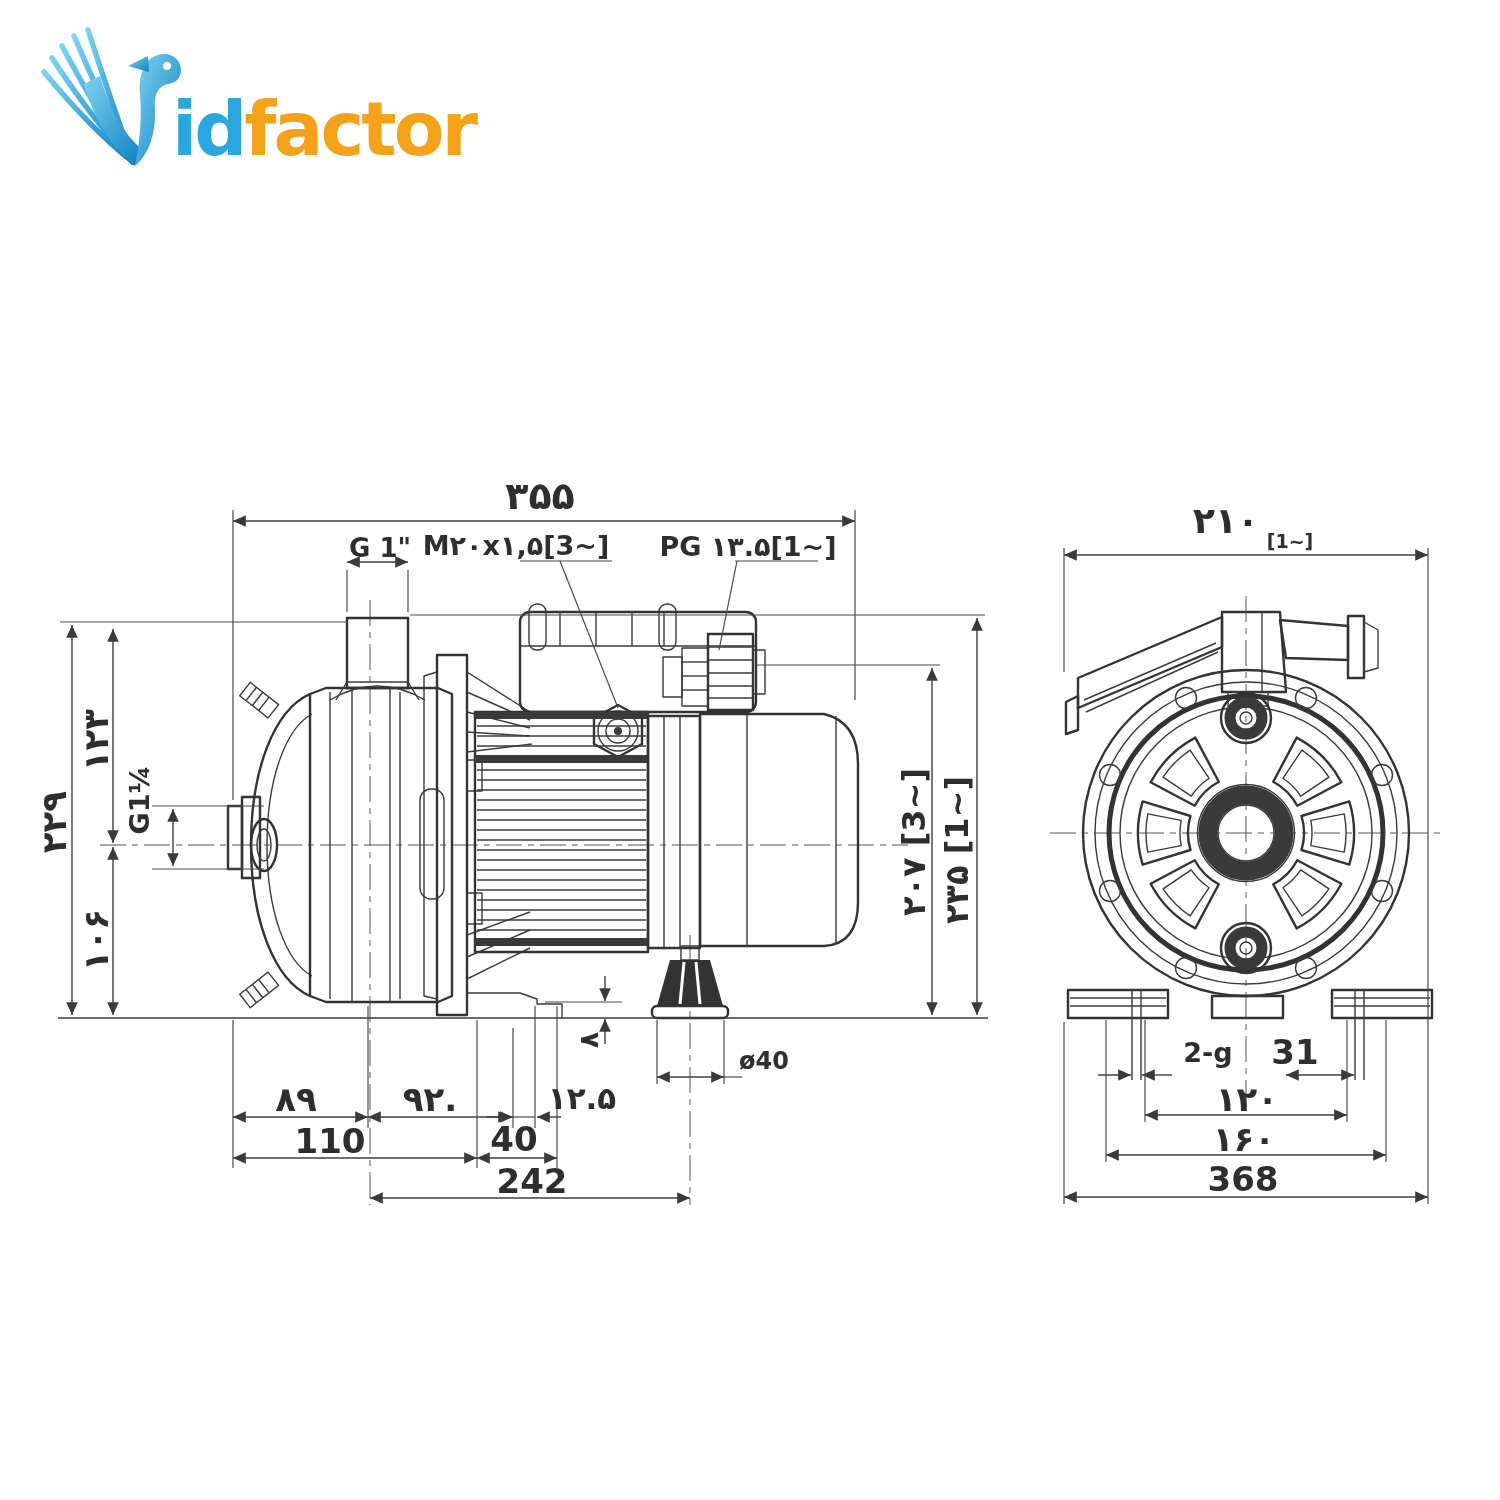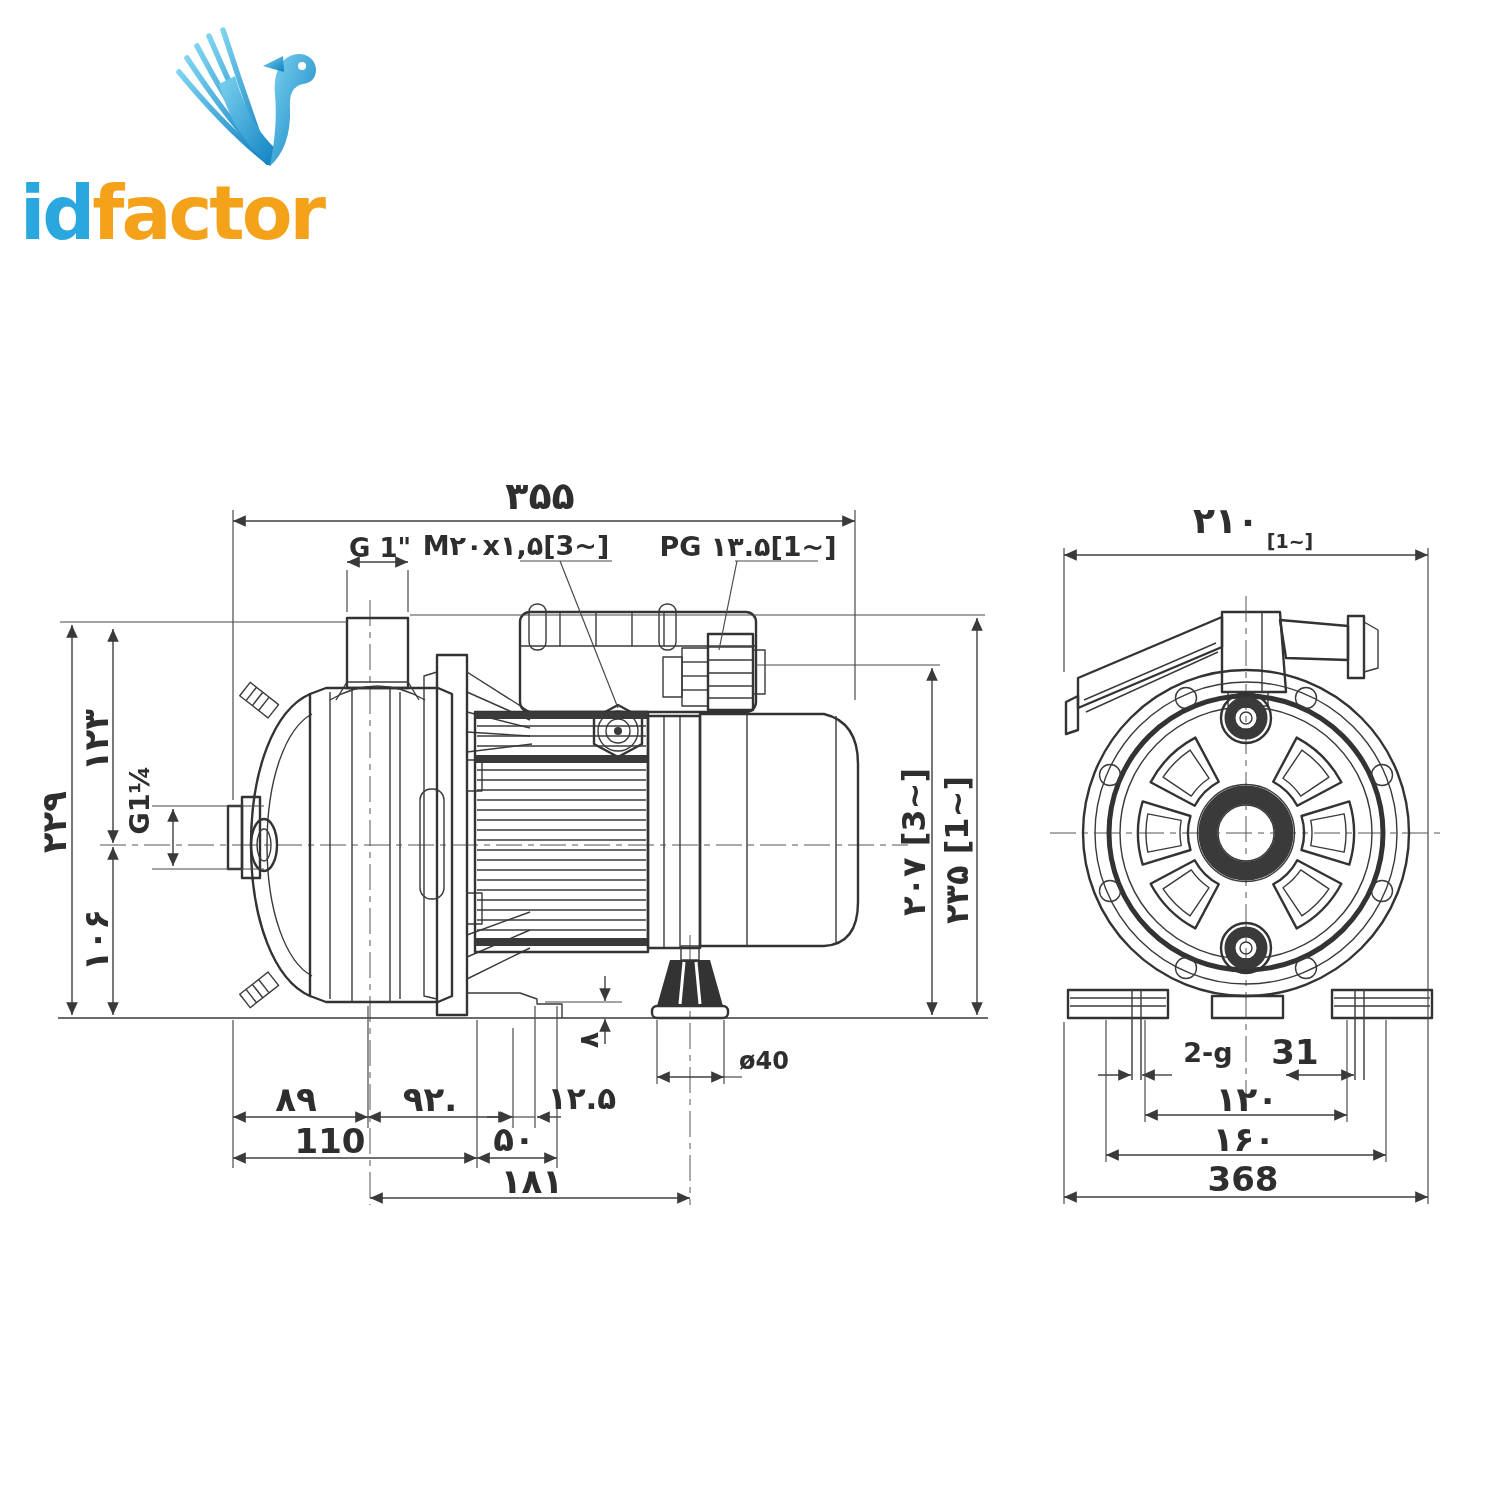--- a/index.html
+++ b/index.html
@@ -1,19 +1,19 @@
 <!DOCTYPE html>
 <html><head>
 <meta charset="utf-8">
 <style>
   html,body{margin:0;padding:0;background:#fff;}
   .page{position:relative;width:1500px;height:1500px;background:#ffffff;overflow:hidden;font-family:"DejaVu Sans",sans-serif;}
   .draw{position:absolute;left:0;top:0;}
   
-  .logo{position:absolute;left:36px;top:26px;display:flex;align-items:flex-end;flex-direction:column;}
+  .logo{position:absolute;left:36px;top:26px;display:flex;align-items:flex-end;}
   .logo-text{font-family:"DejaVu Sans",sans-serif;font-weight:bold;font-size:74px;letter-spacing:-3px;line-height:1;margin-left:-16px;padding-bottom:10px;}
   .lt-blue{color:#2aa7de;}
   .lt-orange{color:#f5a21b;}
   
   .lbl{position:absolute;font-family:"DejaVu Sans",sans-serif;font-weight:bold;color:#2e2e2e;white-space:nowrap;transform:translate(-50%,-50%);line-height:1;}
   .rot{transform:translate(-50%,-50%) rotate(-90deg);}
   
   .s2{fill:none;stroke:#333;stroke-width:2.4;stroke-linejoin:round;stroke-linecap:round;}
   .s1{fill:none;stroke:#3a3a3a;stroke-width:1.4;stroke-linejoin:round;}
   .s3{fill:none;stroke:#333;stroke-width:5;}
@@ -343,22 +343,22 @@
   <div class="lbl rot" style="left:96px;top:940px;font-size:34px">۱۰۶</div>
   <div class="lbl rot" style="left:139px;top:800px;font-size:27px">G1¼</div>
   <div class="lbl rot" style="left:914px;top:842px;font-size:32px">۲۰۷ [3~]</div>
   <div class="lbl rot" style="left:957px;top:850px;font-size:32px">۲۳۵ [1~]</div>
 
   <div class="lbl" style="left:296px;top:1099px;font-size:34px">۸۹</div>
   <div class="lbl" style="left:430px;top:1099px;font-size:34px">۹۲.</div>
   <div class="lbl" style="left:582px;top:1098px;font-size:31px">۱۲.۵</div>
   <div class="lbl rot" style="left:588px;top:1040px;font-size:27px">۸</div>
   <div class="lbl" style="left:330px;top:1141px;font-size:34px">110</div>
-  <div class="lbl" style="left:514px;top:1139px;font-size:34px">۵۰</div>
-  <div class="lbl" style="left:532px;top:1181px;font-size:34px">۱۸۱</div>
+  <div class="lbl" style="left:514px;top:1139px;font-size:34px">40</div>
+  <div class="lbl" style="left:532px;top:1181px;font-size:34px">242</div>
   <div class="lbl" style="left:764px;top:1061px;font-size:24px">ø40</div>
 
   <div class="lbl" style="left:1226px;top:521px;font-size:36px">۲۱۰</div>
   <div class="lbl" style="left:1290px;top:541px;font-size:19px">[1~]</div>
   <div class="lbl" style="left:1208px;top:1052px;font-size:27px">2-g</div>
   <div class="lbl" style="left:1295px;top:1052px;font-size:34px">31</div>
   <div class="lbl" style="left:1247px;top:1099px;font-size:34px">۱۲۰</div>
   <div class="lbl" style="left:1244px;top:1139px;font-size:34px">۱۶۰</div>
   <div class="lbl" style="left:1243px;top:1179px;font-size:34px">368</div>
 

